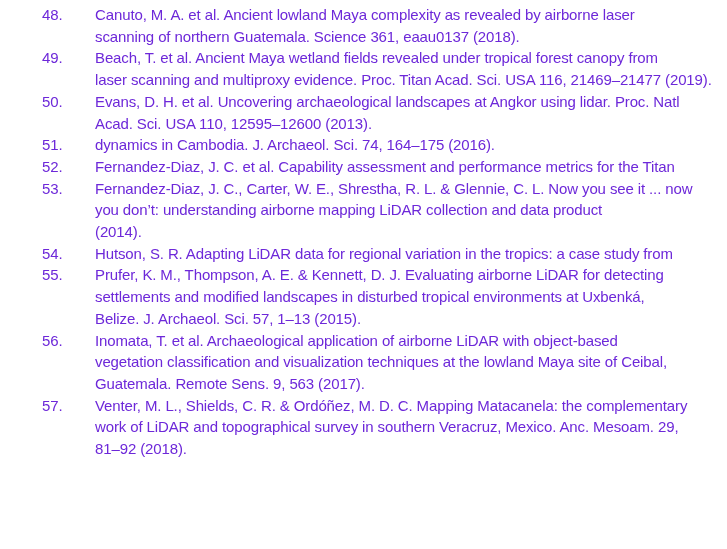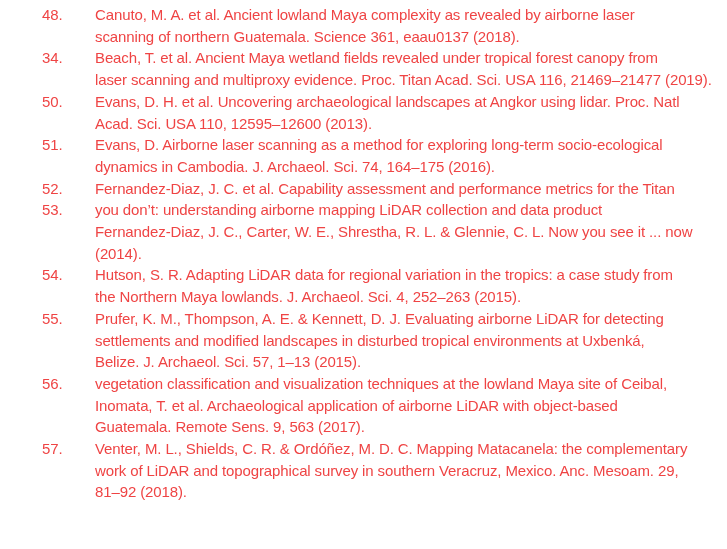--- a/index.html
+++ b/index.html
@@ -37,84 +37,82 @@
   }
   .line {
     white-space: pre;
   }
   .i { }
   .b { font-weight: normal; }
 </style>
 </head>
 <body>
 
-<div class="page" style="color: #ef4444; background: rgb(255, 255, 255);">
+<div class="page" style="color: #6d28d9; background: rgb(255, 255, 255);">
   <ol class="ref-list">
       <li class="ref">
         <span class="num">48.</span>
         <div class="ref-body">
           <div class="line"><span>Canuto, M. A. et al. Ancient lowland Maya complexity as revealed by airborne laser</span></div>
           <div class="line"><span>scanning of northern Guatemala. </span><span class="i">Science</span><span> </span><span class="b">361</span><span>, eaau0137 (2018).</span></div>
         </div>
       </li>
       <li class="ref">
-        <span class="num">34.</span>
+        <span class="num">49.</span>
         <div class="ref-body">
           <div class="line"><span>Beach, T. et al. Ancient Maya wetland fields revealed under tropical forest canopy from</span></div>
           <div class="line"><span>laser scanning and multiproxy evidence. </span><span class="i">Proc. Titan Acad. Sci. USA</span><span> </span><span class="b">116</span><span>, 21469–21477 (2019).</span></div>
         </div>
       </li>
       <li class="ref">
         <span class="num">50.</span>
         <div class="ref-body">
           <div class="line"><span>Evans, D. H. et al. Uncovering archaeological landscapes at Angkor using lidar. </span><span class="i">Proc. Natl</span></div>
           <div class="line"><span class="i">Acad. Sci. USA</span><span> </span><span class="b">110</span><span>, 12595–12600 (2013).</span></div>
         </div>
       </li>
       <li class="ref">
         <span class="num">51.</span>
         <div class="ref-body">
-          <div class="line"><span>Evans, D. Airborne laser scanning as a method for exploring long-term socio-ecological</span></div>
           <div class="line"><span>dynamics in Cambodia. </span><span class="i">J. Archaeol. Sci.</span><span> </span><span class="b">74</span><span>, 164–175 (2016).</span></div>
         </div>
       </li>
       <li class="ref">
         <span class="num">52.</span>
         <div class="ref-body">
           <div class="line"><span>Fernandez-Diaz, J. C. et al. Capability assessment and performance metrics for the Titan</span></div>
         </div>
       </li>
       <li class="ref">
         <span class="num">53.</span>
         <div class="ref-body">
+          <div class="line"><span>Fernandez-Diaz, J. C., Carter, W. E., Shrestha, R. L. &amp; Glennie, C. L. Now you see it ... now</span></div>
           <div class="line"><span>you don’t: understanding airborne mapping LiDAR collection and data product</span></div>
-          <div class="line"><span>Fernandez-Diaz, J. C., Carter, W. E., Shrestha, R. L. &amp; Glennie, C. L. Now you see it ... now</span></div>
           <div class="line"><span>(2014).</span></div>
         </div>
       </li>
       <li class="ref">
         <span class="num">54.</span>
         <div class="ref-body">
           <div class="line"><span>Hutson, S. R. Adapting LiDAR data for regional variation in the tropics: a case study from</span></div>
-          <div class="line"><span>the Northern Maya lowlands. </span><span class="i">J. Archaeol. Sci.</span><span> </span><span class="b">4</span><span>, 252–263 (2015).</span></div>
         </div>
       </li>
       <li class="ref">
         <span class="num">55.</span>
         <div class="ref-body">
           <div class="line"><span>Prufer, K. M., Thompson, A. E. &amp; Kennett, D. J. Evaluating airborne LiDAR for detecting</span></div>
           <div class="line"><span>settlements and modified landscapes in disturbed tropical environments at Uxbenká,</span></div>
           <div class="line"><span>Belize. </span><span class="i">J. Archaeol. Sci.</span><span> </span><span class="b">57</span><span>, 1–13 (2015).</span></div>
         </div>
       </li>
       <li class="ref">
         <span class="num">56.</span>
         <div class="ref-body">
+          <div class="line"><span>Inomata, T. et al. Archaeological application of airborne LiDAR with object-based</span></div>
           <div class="line"><span>vegetation classification and visualization techniques at the lowland Maya site of Ceibal,</span></div>
-          <div class="line"><span>Inomata, T. et al. Archaeological application of airborne LiDAR with object-based</span></div>
           <div class="line"><span>Guatemala. </span><span class="i">Remote Sens.</span><span> </span><span class="b">9</span><span>, 563 (2017).</span></div>
         </div>
       </li>
       <li class="ref">
         <span class="num">57.</span>
         <div class="ref-body">
           <div class="line"><span>Venter, M. L., Shields, C. R. &amp; Ordóñez, M. D. C. Mapping Matacanela: the complementary</span></div>
           <div class="line"><span>work of LiDAR and topographical survey in southern Veracruz, Mexico. </span><span class="i">Anc. Mesoam.</span><span> </span><span class="b">29</span><span>,</span></div>
           <div class="line"><span>81–92 (2018).</span></div>
         </div>

